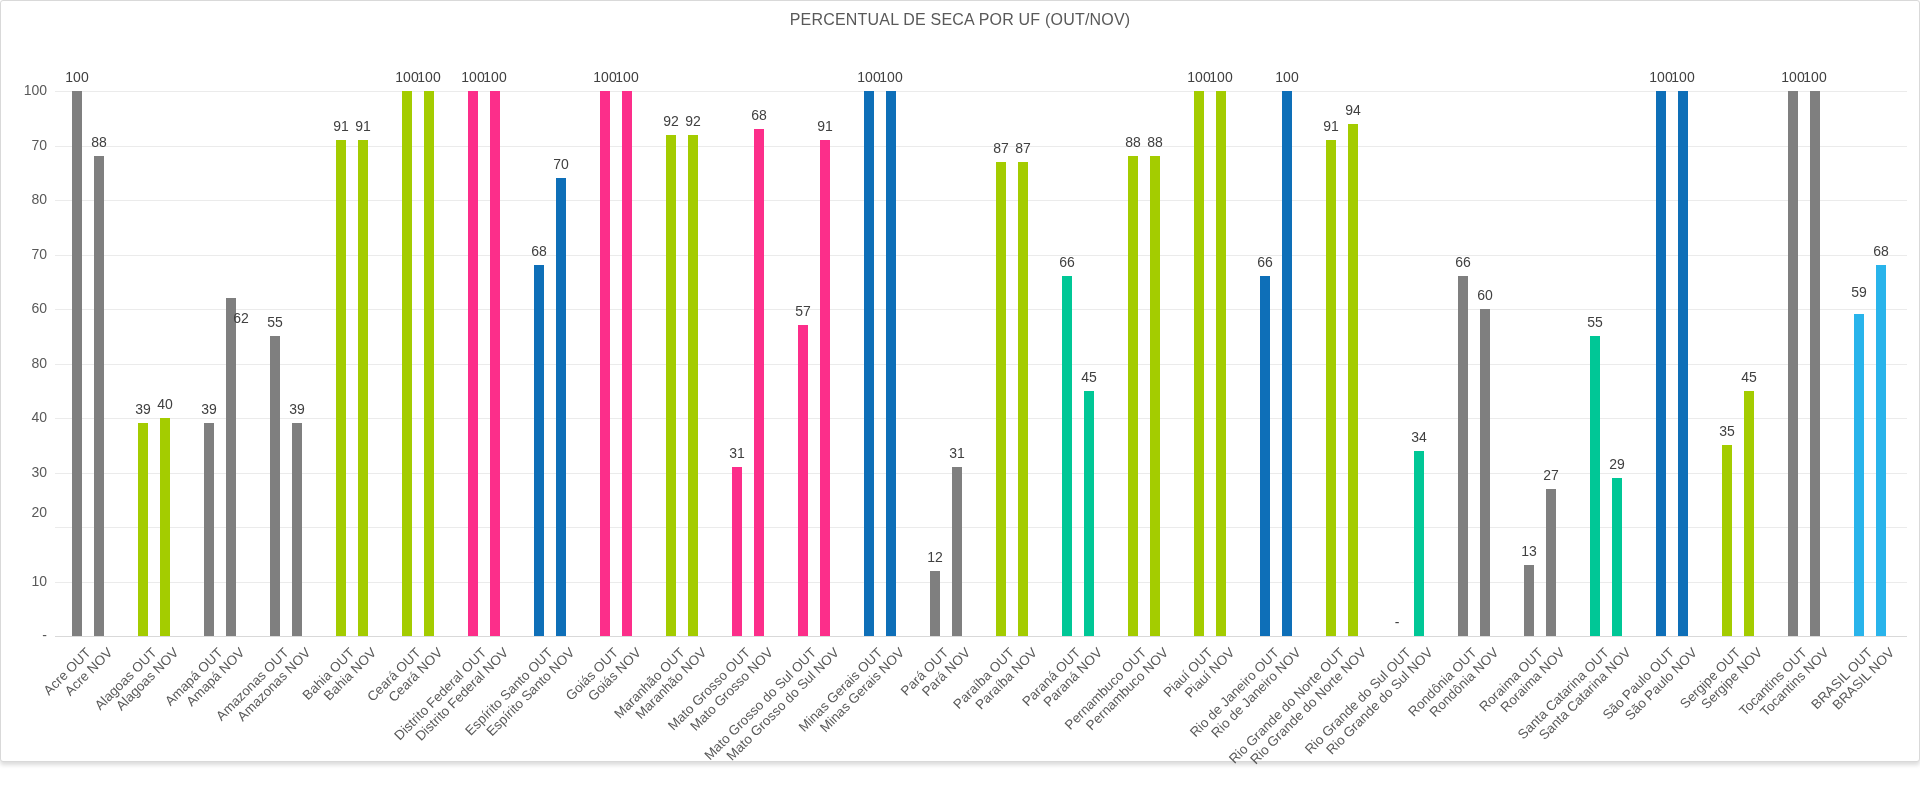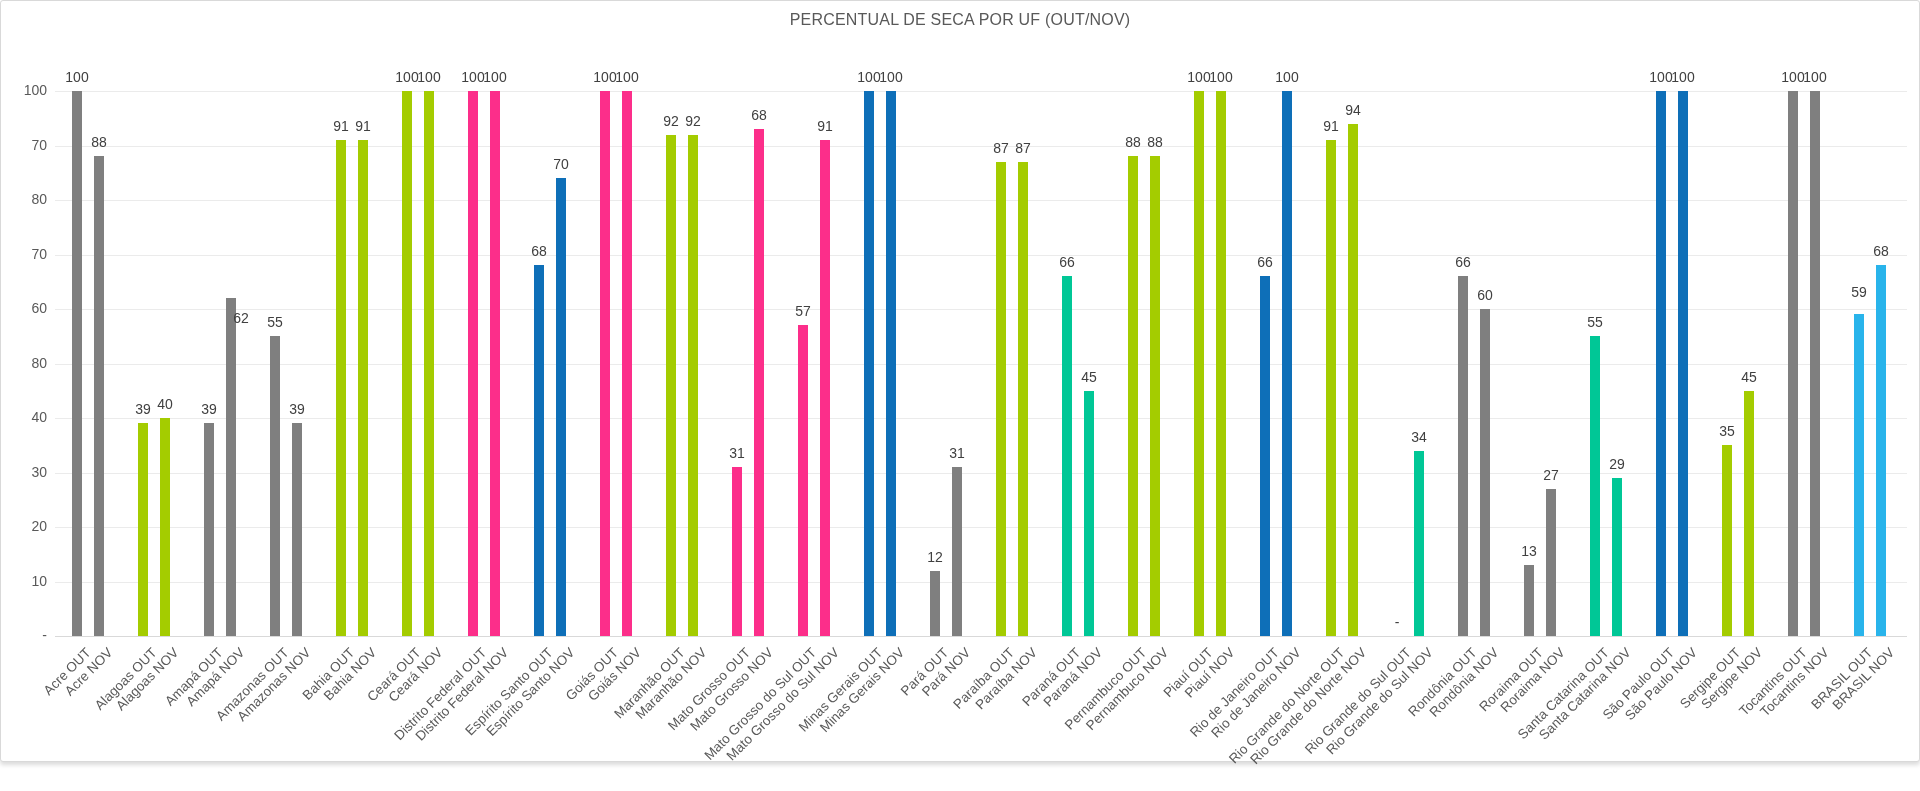--- a/index.html
+++ b/index.html
@@ -22,21 +22,21 @@
 <body>
 
 <div id="chart-frame">
   <div id="chart-title">PERCENTUAL DE SECA POR UF (OUT/NOV)</div>
   <div id="plot-area">
       <div class="gridline zero" style="top: 635px;"></div>
       <div class="ytick" style="top: 626px;">-</div>
       <div class="gridline" style="top: 580.5px;"></div>
       <div class="ytick" style="top: 571.5px;">10</div>
       <div class="gridline" style="top: 526px;"></div>
-      <div class="ytick" style="top: 517px;">20</div>
+      <div class="ytick" style="top: 503px;">20</div>
       <div class="gridline" style="top: 471.5px;"></div>
       <div class="ytick" style="top: 462.5px;">30</div>
       <div class="gridline" style="top: 417px;"></div>
       <div class="ytick" style="top: 408px;">40</div>
       <div class="gridline" style="top: 362.5px;"></div>
       <div class="ytick" style="top: 353.5px;">80</div>
       <div class="gridline" style="top: 308px;"></div>
       <div class="ytick" style="top: 299px;">60</div>
       <div class="gridline" style="top: 253.5px;"></div>
       <div class="ytick" style="top: 244.5px;">70</div>

